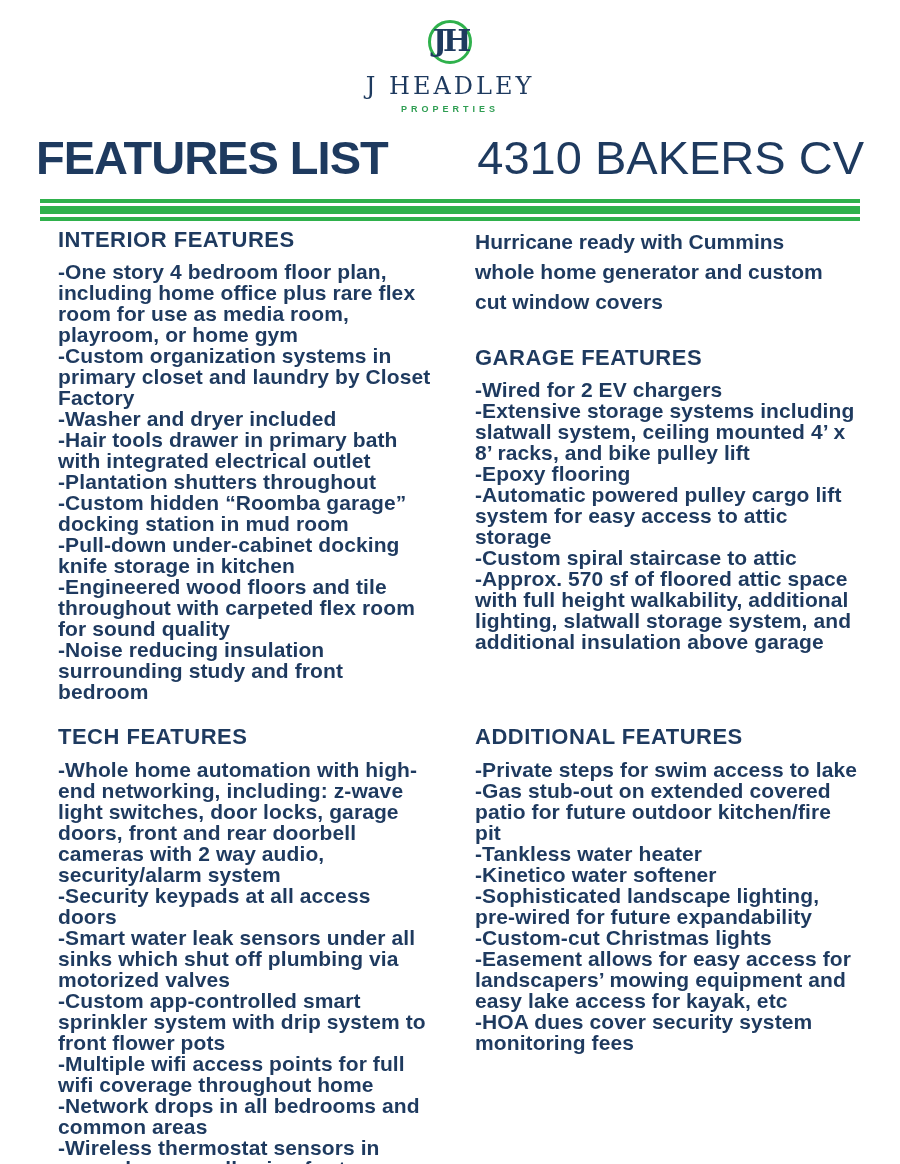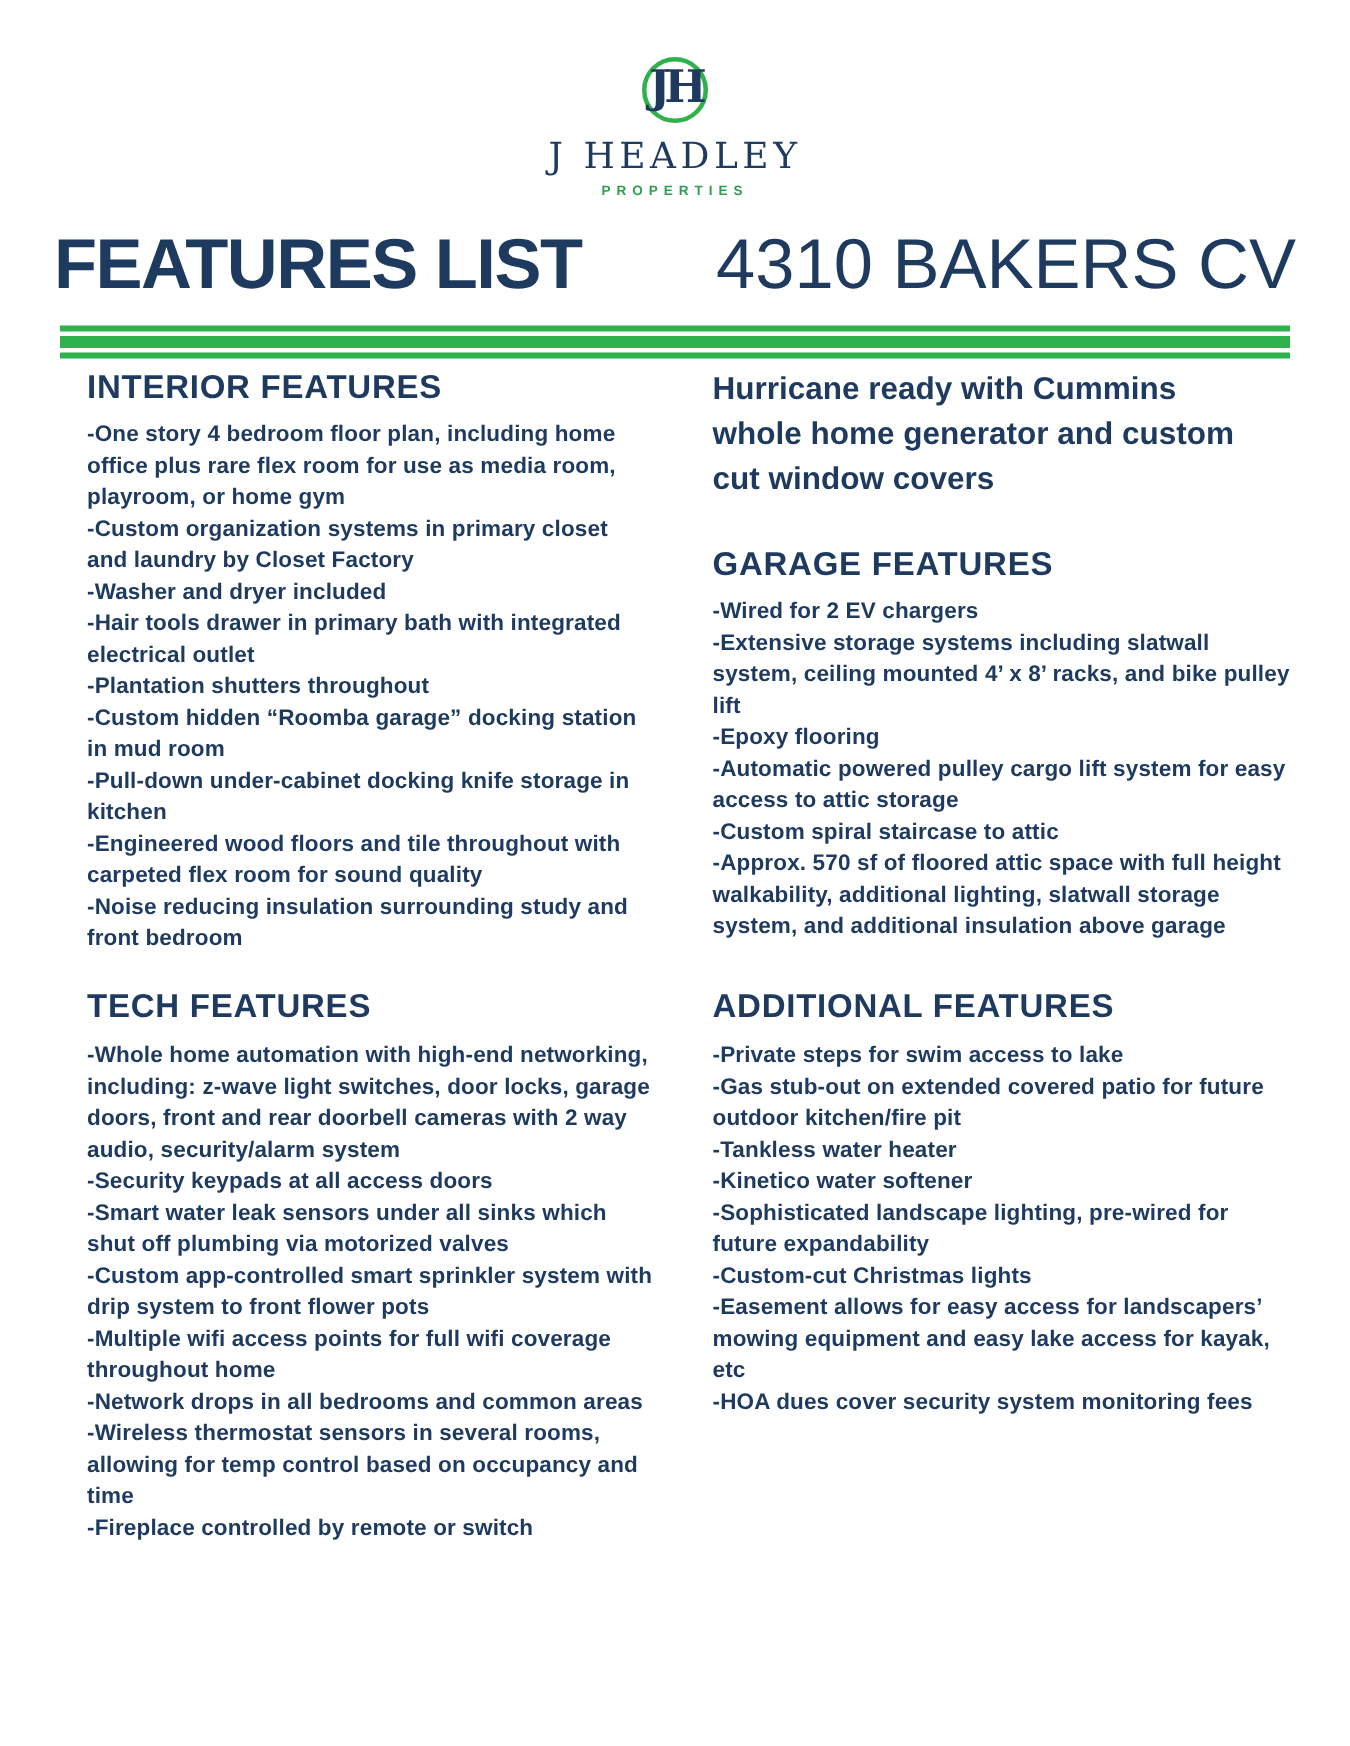--- a/index.html
+++ b/index.html
@@ -9,21 +9,21 @@
   }
   *{box-sizing:border-box;}
   html,body{margin:0;padding:0;}
   body{
     width:900px;height:1164px;background:#ffffff;overflow:hidden;
     font-family:"Liberation Sans", sans-serif;color:var(--navy);
   }
   .page{width:900px;height:1164px;position:relative;}
 
   
-  .brand{display:flex;flex-direction:column;align-items:center;padding-top:38px;}
+  .brand{display:flex;flex-direction:column;align-items:center;padding-top:20px;}
   .ring{
     width:44px;height:44px;border:3px solid var(--green);border-radius:50%;
     display:flex;align-items:center;justify-content:center;overflow:visible;
   }
   .mono{
     font-family:"DejaVu Serif", serif;font-size:30px;font-weight:700;
     color:var(--navy);letter-spacing:-4px;line-height:1;transform:translateY(-1px);
   }
   .brand-name{
     margin-top:8px;font-family:"DejaVu Serif", serif;font-size:24px;
@@ -53,21 +53,21 @@
     padding:6px 40px 0 40px;
   }
   .cell-left{padding-left:18px;}
   .cell-right{padding-left:10px;}
   h2{
     font-size:22px;font-weight:700;letter-spacing:0.5px;color:var(--navy);
     margin:0 0 8px 0;line-height:1.2;
   }
   ul{margin:0;padding:0;list-style:none;}
   li{
-    font-size:15px;font-weight:600;line-height:21px;color:var(--navy);
+    font-size:21px;font-weight:600;line-height:21px;color:var(--navy);
     letter-spacing:0.1px;
   }
   .callout{
     font-size:21px;font-weight:600;line-height:30px;color:var(--navy);
     margin:0 0 28px 0;max-width:370px;
   }
 </style>
 </head>
 <body>
 

